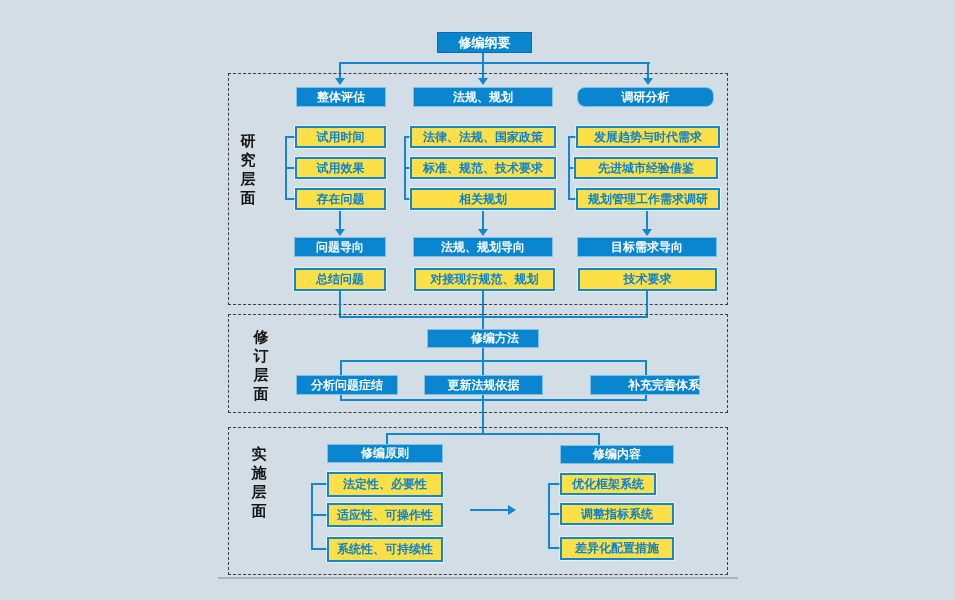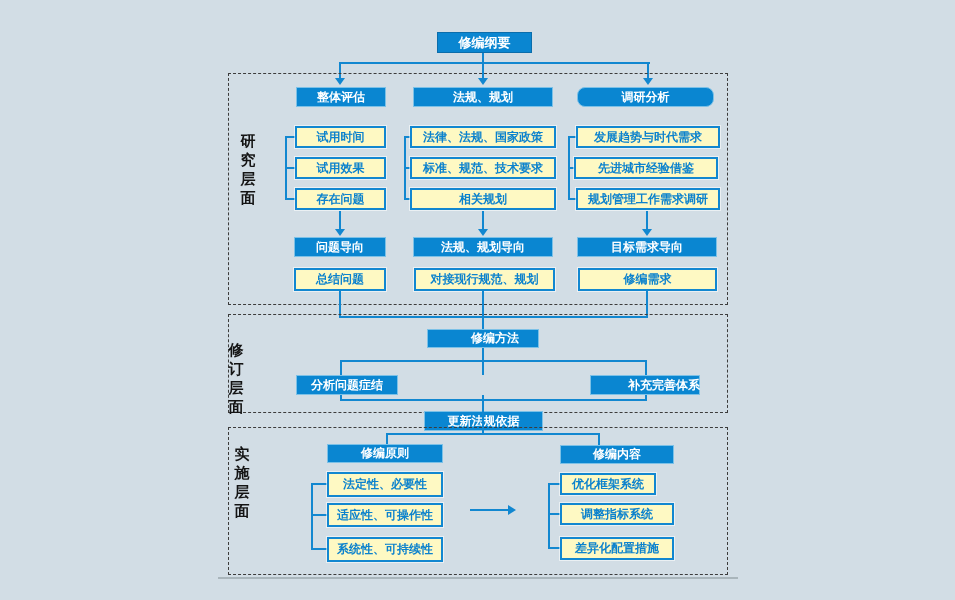--- a/index.html
+++ b/index.html
@@ -2,21 +2,21 @@
 <html><head>
 <meta charset="utf-8">
 <style>
   html,body{margin:0;padding:0;background:#d2dde5;}
   #canvas{position:relative;width:955px;height:600px;background:#d2dde5;overflow:hidden;
           font-family:"Liberation Sans", sans-serif;}
   .solid{position:absolute;box-sizing:border-box;background:#0a86d1;border:1px solid #7cc1e7;
          color:#ffffff;font-weight:bold;font-size:12px;display:flex;align-items:center;
          justify-content:center;white-space:nowrap;}
   .solid.title{border-color:#0b6dab;font-size:13px;}
-  .light{position:absolute;box-sizing:border-box;background:#fef9c3;border:2px solid #1287d0;
+  .light{position:absolute;box-sizing:border-box;background:#fde047;border:2px solid #1287d0;
          color:#0c82cd;font-weight:bold;font-size:12px;display:flex;align-items:center;
          justify-content:center;white-space:nowrap;box-shadow:0 0 0 1px rgba(255,255,255,.55);}
   .dashedbox{position:absolute;box-sizing:border-box;border:1px dashed #3c3c3c;}
   .vlabel{position:absolute;width:18px;font-size:15px;font-weight:bold;color:#141414;
           line-height:19px;word-break:break-all;text-align:center;}
   .hl,.vl{position:absolute;background:#1287d0;}
   .arrd{position:absolute;width:0;height:0;border-left:5px solid transparent;
         border-right:5px solid transparent;border-top:7px solid #1287d0;}
   .arrr{position:absolute;width:0;height:0;border-top:5px solid transparent;
         border-bottom:5px solid transparent;border-left:8px solid #1287d0;}
@@ -75,51 +75,51 @@
   <div class="arrd" style="left:335px;top:229px;"></div>
   <div class="arrd" style="left:478px;top:229px;"></div>
   <div class="arrd" style="left:642px;top:229px;"></div>
 
   <div class="solid" style="left:294px;top:237px;width:92px;height:20px;">问题导向</div>
   <div class="solid" style="left:413px;top:237px;width:140px;height:20px;">法规、规划导向</div>
   <div class="solid" style="left:577px;top:237px;width:140px;height:20px;">目标需求导向</div>
 
   <div class="light" style="left:294px;top:268px;width:92px;height:23px;">总结问题</div>
   <div class="light" style="left:414px;top:268px;width:141px;height:23px;">对接现行规范、规划</div>
-  <div class="light" style="left:578px;top:268px;width:139px;height:23px;">修编需求</div>
+  <div class="light" style="left:578px;top:268px;width:139px;height:23px;">技术要求</div>
 
   <div class="vl" style="left:339px;top:291px;width:2px;height:27px;"></div>
   <div class="vl" style="left:482px;top:291px;width:2px;height:27px;"></div>
   <div class="vl" style="left:646px;top:291px;width:2px;height:27px;"></div>
   <div class="hl" style="left:339px;top:316px;width:309px;height:2px;"></div>
   <div class="vl" style="left:482px;top:318px;width:2px;height:12px;"></div>
 
   <div class="dashedbox" style="left:228px;top:314px;width:500px;height:99px;"></div>
-  <div class="vlabel" style="left:227px;top:327px;margin-top:13px;">修订层面</div>
+  <div class="vlabel" style="left:252px;top:327px;">修订层面</div>
 
   <div class="solid" style="left:427px;top:329px;width:112px;height:19px;padding-left:24px;">修编方法</div>
 
   <div class="vl" style="left:482px;top:348px;width:2px;height:14px;"></div>
   <div class="hl" style="left:340px;top:360px;width:307px;height:2px;"></div>
   <div class="vl" style="left:340px;top:362px;width:2px;height:13px;"></div>
   <div class="vl" style="left:482px;top:362px;width:2px;height:13px;"></div>
   <div class="vl" style="left:645px;top:362px;width:2px;height:13px;"></div>
 
   <div class="solid" style="left:296px;top:375px;width:102px;height:20px;">分析问题症结</div>
-  <div class="solid" style="left:424px;top:375px;width:119px;height:20px;margin-top:36px;">更新法规依据</div>
+  <div class="solid" style="left:424px;top:375px;width:119px;height:20px;">更新法规依据</div>
   <div class="solid" style="left:590px;top:375px;width:110px;height:20px;padding-left:38px;">补充完善体系</div>
 
   <div class="vl" style="left:340px;top:395px;width:2px;height:6px;"></div>
   <div class="vl" style="left:482px;top:395px;width:2px;height:6px;"></div>
   <div class="vl" style="left:645px;top:395px;width:2px;height:6px;"></div>
   <div class="hl" style="left:340px;top:399px;width:307px;height:2px;"></div>
   <div class="vl" style="left:482px;top:401px;width:2px;height:33px;"></div>
 
   <div class="dashedbox" style="left:228px;top:427px;width:500px;height:148px;"></div>
-  <div class="vlabel" style="left:233px;top:444px;">实施层面</div>
+  <div class="vlabel" style="left:250px;top:444px;">实施层面</div>
 
   <div class="hl" style="left:386px;top:433px;width:214px;height:2px;"></div>
   <div class="vl" style="left:386px;top:435px;width:2px;height:9px;"></div>
   <div class="vl" style="left:598px;top:435px;width:2px;height:10px;"></div>
 
   <div class="solid" style="left:327px;top:444px;width:116px;height:19px;">修编原则</div>
   <div class="solid" style="left:560px;top:445px;width:114px;height:19px;">修编内容</div>
 
   <div class="vl" style="left:311px;top:483px;width:2px;height:67px;"></div>
   <div class="hl" style="left:311px;top:483px;width:16px;height:2px;"></div>

